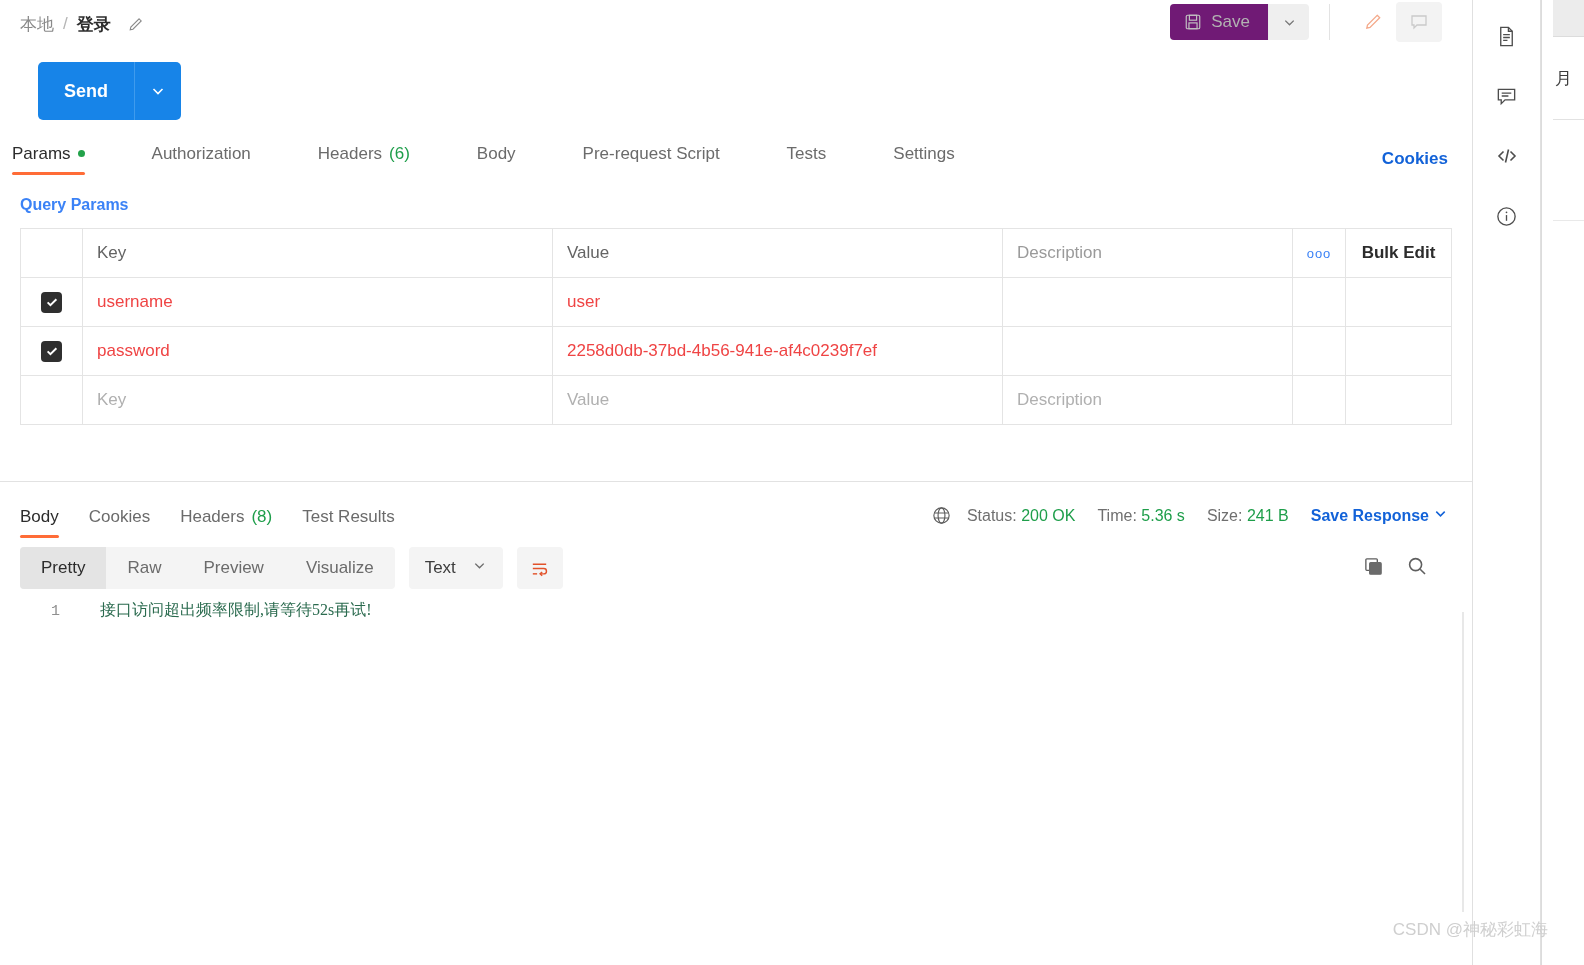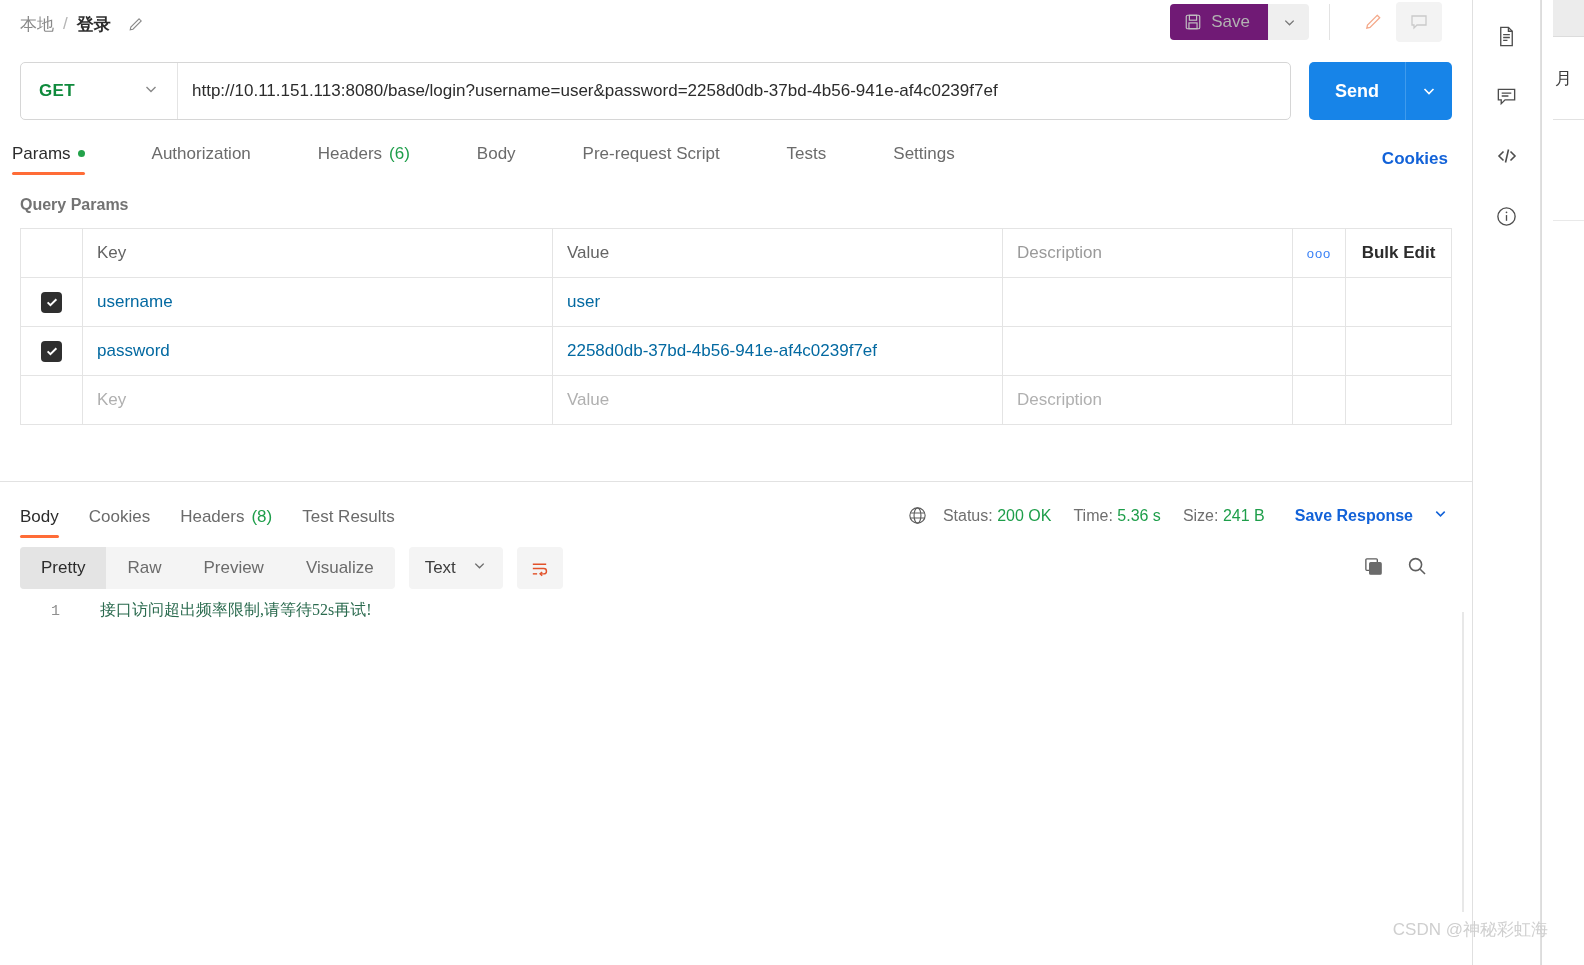--- a/index.html
+++ b/index.html
@@ -235,21 +235,21 @@
     color: #1262d8;
     font-weight: bold;
     cursor: pointer;
   }
 
   
   .qp-title {
     padding: 16px 0 0 20px;
     font-size: 16px;
     font-weight: bold;
-    color: #737373;
+    color: #3b82f6;
   }
   .params-table {
     margin: 14px 20px 0 20px;
     border: 1px solid #e4e4e4;
     border-bottom: none;
     box-sizing: border-box;
   }
   .prow {
     display: flex;
     align-items: stretch;
@@ -289,21 +289,21 @@
     width: 21px; height: 21px;
     border-radius: 4px;
     background: #2f2f2f;
     display: flex;
     align-items: center;
     justify-content: center;
     cursor: pointer;
   }
   .checkbox svg { display: block; }
   .placeholder { color: #b0b0b0; }
-  .val-text { color: #0369a1; }
+  .val-text { color: #ef4444; }
 
   
   .resp-sep {
     position: absolute;
     left: 0; right: 0;
     top: 481px;
     height: 1px;
     background: #e2e2e2;
   }
   .resp-tabs {
@@ -333,24 +333,24 @@
   }
   .meta-item {
     color: #6f6f6f;
     margin-right: 22px;
     white-space: nowrap;
   }
   .meta-val { color: #1e9e4a; }
   .save-resp {
     color: #1262d8;
     font-weight: bold;
-    margin-left: 8px;
-    display: flex;
-    align-items: center;
-    gap: 20px;
+    margin-left: 0;
+    display: flex;
+    align-items: center;
+    gap: 4px;
     cursor: pointer;
   }
 
   
   .body-toolbar {
     position: absolute;
     left: 0; right: 16px;
     top: 545px;
     height: 46px;
     display: flex;
@@ -553,31 +553,20 @@
         </div>
         <div class="icon-btn flat">
           <svg width="20" height="20" viewBox="0 0 20 20" fill="none" stroke="#cacaca" stroke-width="1.3">
             <path d="M3 4h14v9H8l-3 3v-3H3z"></path>
           </svg>
         </div>
       </div>
     </div>
 
     <div class="url-row">
-      <div class="url-box">
-        <div class="method-select">
-          <span class="method-label">GET</span>
-          <span>
-            <svg width="16" height="16" viewBox="0 0 16 16" fill="none" stroke="#888" stroke-width="1.4">
-              <path d="M3.5 6l4.5 4.5L12.5 6"></path>
-            </svg>
-          </span>
-        </div>
-        <div class="url-input">http://10.11.151.113:8080/base/login?username=user&amp;password=2258d0db-37bd-4b56-941e-af4c0239f7ef</div>
-      </div>
       <div class="send-group">
         <div class="send-btn">Send</div>
         <div class="send-caret">
           <svg width="16" height="16" viewBox="0 0 16 16" fill="none" stroke="#ffffff" stroke-width="1.6">
             <path d="M3.5 6l4.5 4.5L12.5 6"></path>
           </svg>
         </div>
       </div>
     </div>
 

